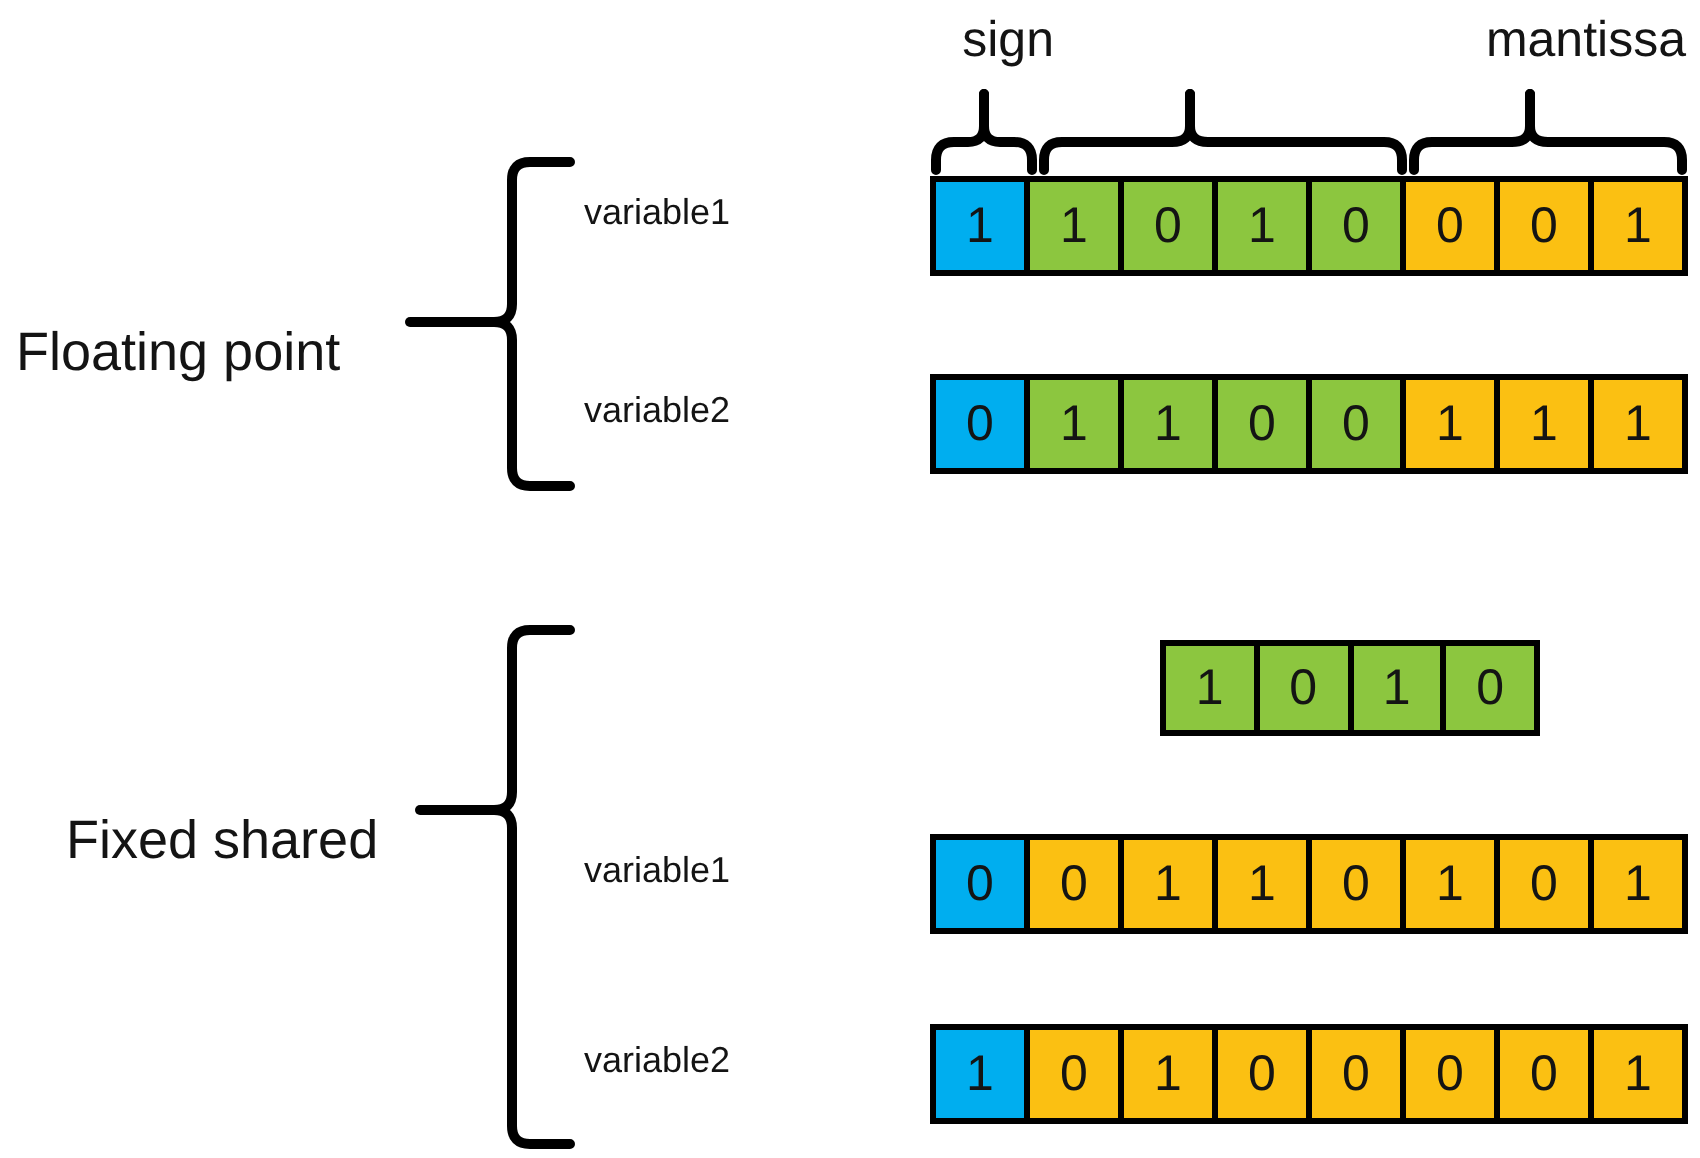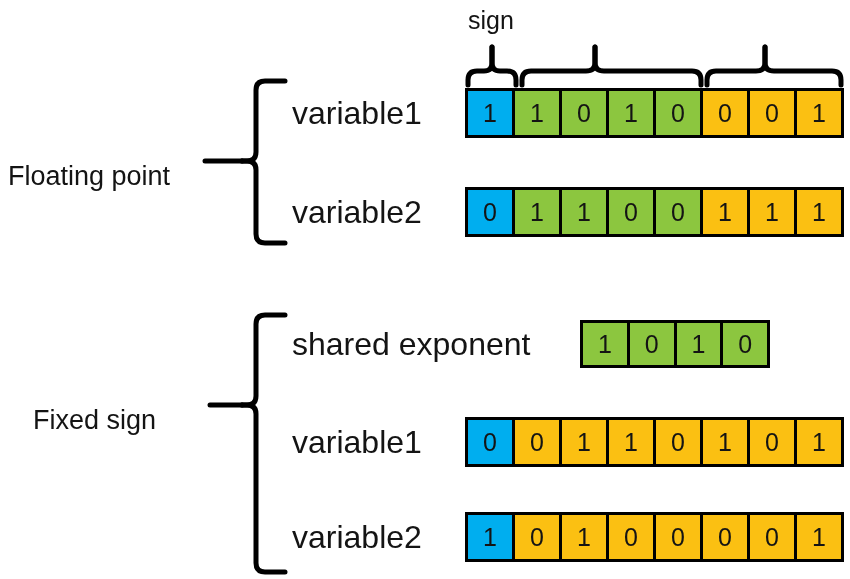--- a/index.html
+++ b/index.html
@@ -13,26 +13,26 @@
     height: 579px;
     background: #ffffff;
     font-family: "Liberation Sans", sans-serif;
     overflow: hidden;
   }
   .hdr-label {
     position: absolute;
     font-size: 25px;
     color: #141414;
     white-space: nowrap;
-    text-align: center;
+    text-align: right;
     line-height: 1;
   }
   .row-label {
     position: absolute;
-    font-size: 32px;
+    font-size: 18px;
     color: #141414;
     white-space: nowrap;
     line-height: 1;
   }
   .group-label {
     position: absolute;
     font-size: 27px;
     color: #141414;
     white-space: nowrap;
     line-height: 1;
@@ -68,27 +68,27 @@
     height: 579px;
     pointer-events: none;
   }
 </style>
 </head>
 <body>
 
 <div id="canvas">
 
   <div class="hdr-label" style="left:455px; top:8px; width:72px;">sign</div>
+  <div class="hdr-label" style="left:693px; top:8px; width:150px;">mantissa</div>
 
   <div class="group-label" style="left:8px; top:147px;">Floating point</div>
-  <div class="group-label" style="left:33px; top:391px;">Fixed sign</div>
+  <div class="group-label" style="left:33px; top:391px;">Fixed shared</div>
 
   <div class="row-label" style="left:292px; top:97px;">variable1</div>
   <div class="row-label" style="left:292px; top:196px;">variable2</div>
-  <div class="row-label" style="left:292px; top:328px;">shared exponent</div>
   <div class="row-label" style="left:292px; top:426px;">variable1</div>
   <div class="row-label" style="left:292px; top:521px;">variable2</div>
 
   <div class="bitrow" id="row-fp-v1" style="left:465px; top:88px; width:379px; height:50px;">
       <div class="bitcell c-sign" style="flex: 1 1 0px;">1</div>
       <div class="bitcell c-exp" style="flex: 1 1 0px;">1</div>
       <div class="bitcell c-exp" style="flex: 1 1 0px;">0</div>
       <div class="bitcell c-exp" style="flex: 1 1 0px;">1</div>
       <div class="bitcell c-exp" style="flex: 1 1 0px;">0</div>
       <div class="bitcell c-mant" style="flex: 1 1 0px;">0</div>

